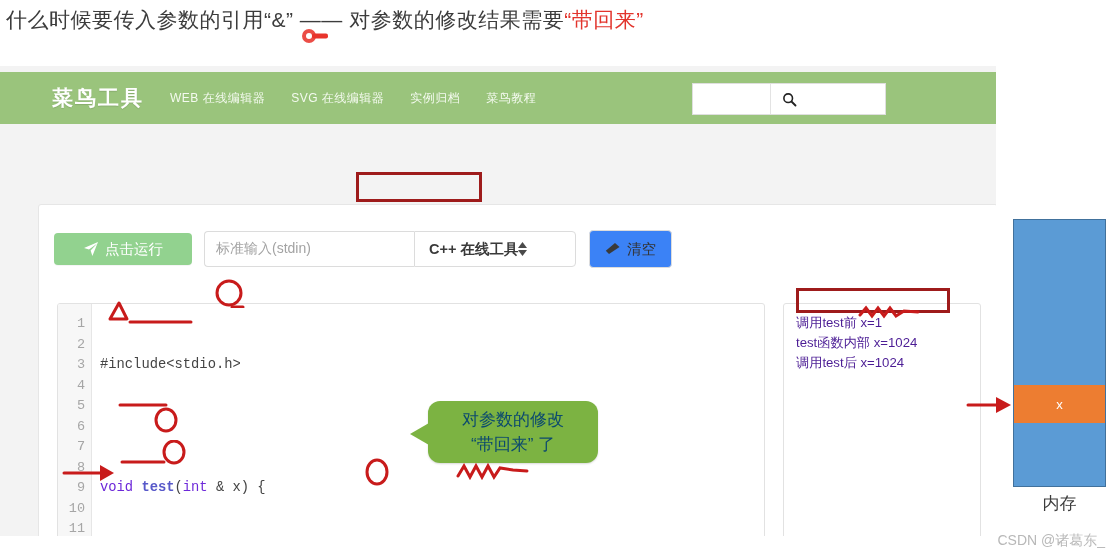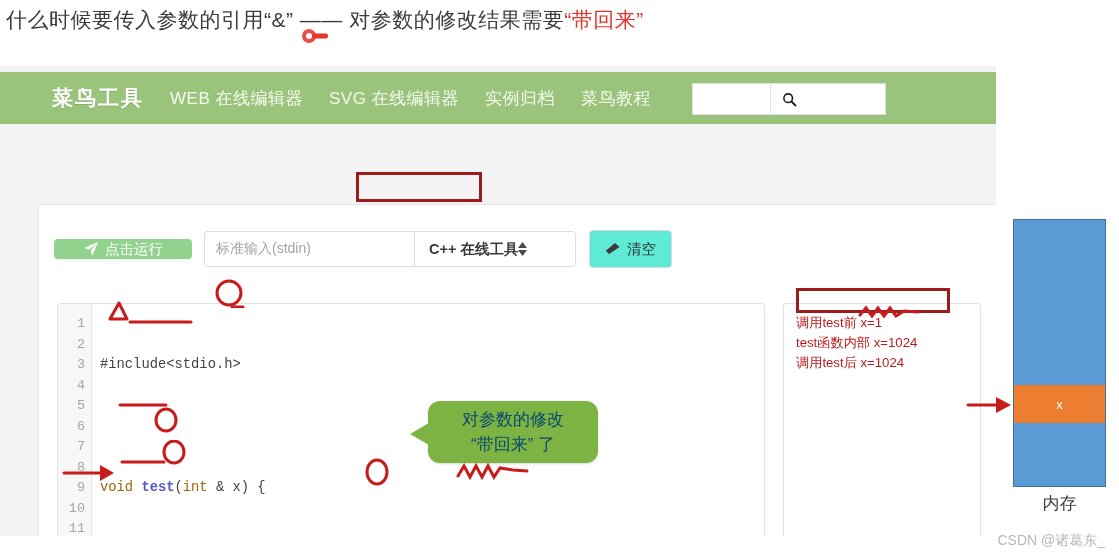--- a/index.html
+++ b/index.html
@@ -36,21 +36,21 @@
     background: #9ac47c;
     display: flex; align-items: center;
   }
   .brand {
     color: #ffffff; font-size: 21px; font-weight: bold;
     margin-left: 52px; letter-spacing: 2px;
     text-shadow: 0 1px 1px rgba(0,0,0,.12);
   }
   .nav-items { display: flex; align-items: center; margin-left: 26px; }
   .nav-item {
-    color: #f4faef; font-size: 17px; margin-right: 26px;
+    color: #f4faef; font-size: 12px; margin-right: 26px;
     white-space: nowrap; cursor: pointer; letter-spacing: .5px;
   }
   .searchbox {
     position: absolute; right: 110px; top: 11px;
     width: 192px; height: 30px;
     background: #ffffff; border: 1px solid #dfdfdf;
     display: flex; align-items: center; flex-direction: column;
   }
   .searchbox .ph {
     flex: 1; padding-left: 9px; color: #9a9a9a; font-size: 13px;
@@ -67,21 +67,21 @@
     position: absolute; left: 38px; top: 138px;
     width: 958px; height: 398px;
     background: #ffffff; border: 1px solid #e6e6e6;
     border-radius: 3px;
   }
   .toolbar {
     position: absolute; left: 15px; top: 25px;
     display: flex; align-items: center;
   }
   .run-btn {
-    height: 20px; min-width: 110px; background: #92d28f;
+    height: 32px; min-width: 110px; background: #92d28f;
     border-radius: 4px; color: #ffffff; font-size: 14.5px;
     display: flex; align-items: center; justify-content: center;
     gap: 6px; cursor: pointer; padding: 0 14px;
     box-shadow: 0 1px 0 rgba(0,0,0,.04);
   }
   .stdin {
     height: 36px; width: 210px; margin-left: 12px;
     border: 1px solid #dcdcdc; border-right: none;
     border-radius: 4px 0 0 4px; background: #fff;
     display: flex; align-items: center; padding-left: 11px;
@@ -91,21 +91,21 @@
     height: 36px; width: 162px; border: 1px solid #dcdcdc;
     border-radius: 0 4px 4px 0; background: #fff;
     display: flex; align-items: center; 
     padding: 0 26px 0 14px; box-sizing: border-box; cursor: pointer;
     position: relative;
   }
   .lang-select .lbl { font-size: 14.5px; color: #3a3a3a; font-weight: bold; }
   .chevs { display: flex; flex-direction: column; gap: 2px; color: #555; }
   .clear-btn {
     height: 36px; margin-left: 13px; padding: 0 15px;
-    border: 1px solid #dcdcdc; border-radius: 4px; background: #5eead4;
+    border: 1px solid #dcdcdc; border-radius: 4px; background: #3b82f6;
     display: flex; align-items: center; gap: 6px; cursor: pointer;
     font-size: 14.5px; color: #333;
   }
 
   
   .editor {
     position: absolute; left: 18px; top: 98px;
     width: 706px; height: 290px;
     background: #ffffff; border: 1px solid #e2e2e2;
     border-radius: 3px; overflow: hidden;
@@ -119,33 +119,33 @@
     text-align: right; padding-right: 6px;
     font-family: "Liberation Mono", "DejaVu Sans Mono", monospace;
     font-size: 13.5px; line-height: 20.5px; color: #a6a6a6;
   }
   .code {
     flex: 1; padding: 10px 0 0 8px; box-sizing: border-box;
     font-family: "Liberation Mono", "DejaVu Sans Mono", monospace;
     font-size: 13.8px; line-height: 20.5px; color: #444;
     white-space: pre;
   }
-  .kw   { color: #a16207; }
+  .kw   { color: #6d28d9; }
   .fn   { color: #5758c9; font-weight: bold; }
   .pl   { color: #444; }
 
   
   .output {
     position: absolute; left: 744px; top: 98px;
     width: 198px; height: 290px;
     background: #ffffff; border: 1px solid #e2e2e2;
     border-radius: 3px; padding: 9px 0 0 12px; box-sizing: border-box;
   }
   .output div {
-    font-size: 13.2px; line-height: 20px; color: #b91c1c; white-space: nowrap;
+    font-size: 13.2px; line-height: 20px; color: #4c1d95; white-space: nowrap;
   }
 
   
   .memory {
     position: absolute; left: 1013px; top: 219px;
     width: 93px; height: 268px;
     background: #5b9bd5; border: 1px solid #41719c;
     box-sizing: border-box;
   }
   .mem-x {

